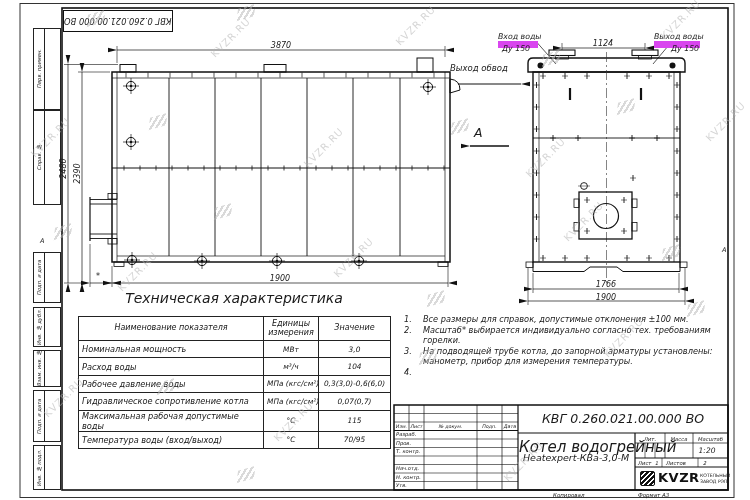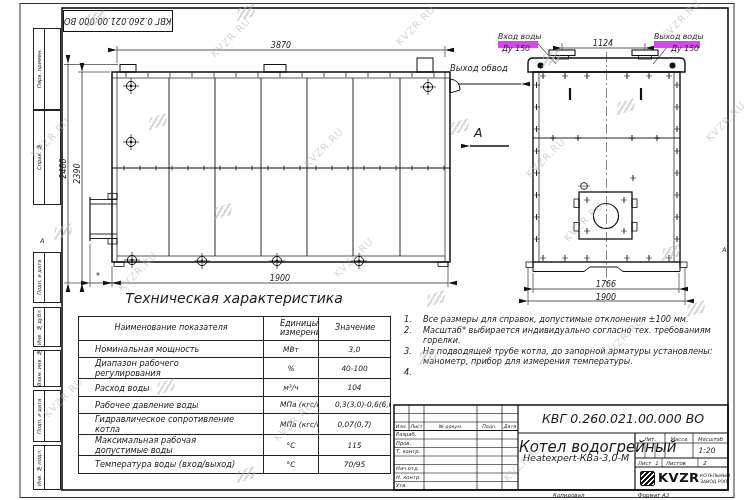--- a/index.html
+++ b/index.html
@@ -14,21 +14,21 @@
   .mbox{position:absolute;left:33px;width:28px;border:1px solid #222;box-sizing:border-box;z-index:3;background:transparent}
   .mbox::after{content:"";position:absolute;left:10px;top:0;bottom:0;border-left:1px solid #222}
   .mlab{position:absolute;left:0;top:0;bottom:0;width:10px;display:flex;align-items:center;justify-content:center;
         writing-mode:vertical-rl;transform:rotate(180deg);font-size:5.2px;white-space:nowrap}
   .topstamp{position:absolute;left:63px;top:10px;width:110px;height:22px;border:1.3px solid #111;
             display:flex;align-items:center;justify-content:center;z-index:4;box-sizing:border-box}
   .topstamp span{transform:rotate(180deg);font-size:8.3px;white-space:nowrap}
   
   table.spec{position:absolute;left:78px;top:316px;width:312px;border-collapse:collapse;table-layout:fixed;
              font-size:8.2px;font-style:italic;z-index:4;color:#161616}
-  table.spec th,table.spec td{border:1px solid #222;padding:0 16px;font-weight:normal;overflow:hidden}
+  table.spec th,table.spec td{border:1px solid #222;padding:0 3px;font-weight:normal;overflow:hidden}
   table.spec th{height:23px;text-align:center;font-size:8px;line-height:1.1}
   table.spec td{height:16.4px}
   td.un,td.vl{text-align:center;font-size:7.4px;white-space:nowrap}
   
   .notes{position:absolute;left:402px;top:314px;width:322px;font-size:8.2px;line-height:10.3px;z-index:4}
   .note{position:relative;padding-left:21px;margin:0 0 0.5px 0}
   .nnum{position:absolute;left:2px;top:0}
   
   .wm-text{position:absolute;font-size:10px;font-style:normal;color:#b4b4b4;opacity:.55;
            transform:rotate(-45deg);letter-spacing:1px;z-index:6;pointer-events:none}
@@ -331,25 +331,20 @@
     <th>Наименование показателя</th>
     <th>Единицы измерения</th>
     <th>Значение</th>
   </tr>
   <tr>
         <td>Номинальная мощность</td>
         <td class="un">МВт</td>
         <td class="vl">3,0</td>
       </tr>
   <tr>
-        <td>Диапазон рабочего регулирования</td>
-        <td class="un">%</td>
-        <td class="vl">40-100</td>
-      </tr>
-  <tr>
         <td>Расход воды</td>
         <td class="un">м³/ч</td>
         <td class="vl">104</td>
       </tr>
   <tr>
         <td>Рабочее давление воды</td>
         <td class="un">МПа (кгс/см²)</td>
         <td class="vl">0,3(3,0)-0,6(6,0)</td>
       </tr>
   <tr>

